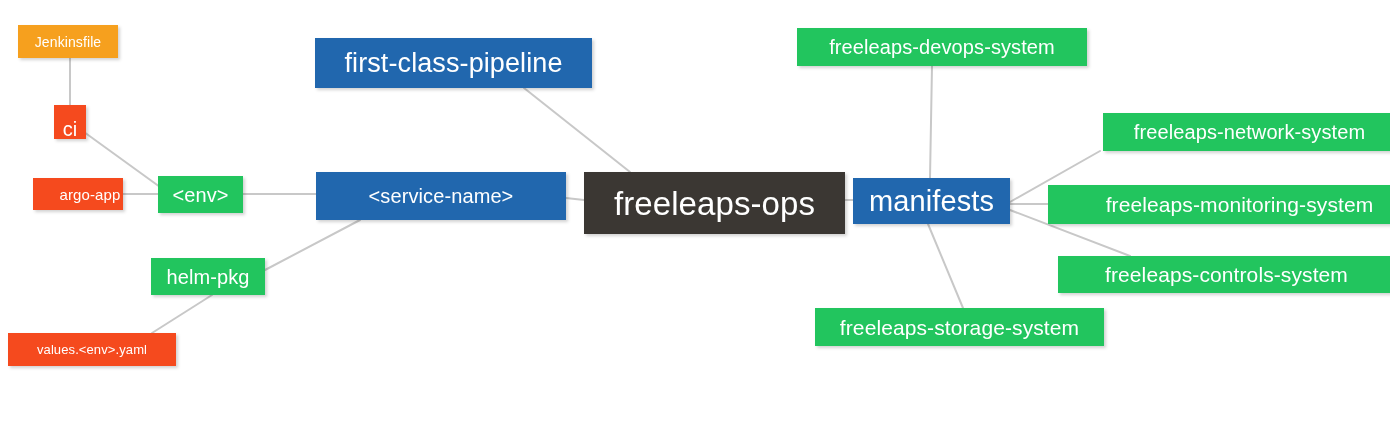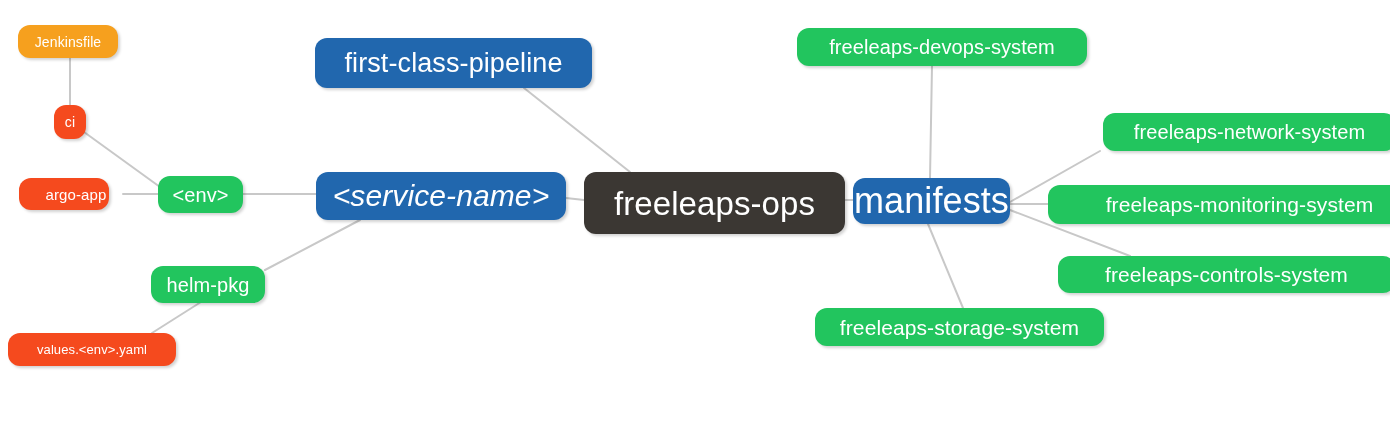--- a/index.html
+++ b/index.html
@@ -23,21 +23,21 @@
     height: 421px;
     pointer-events: none;
   }
   .node {
     position: absolute;
     box-sizing: border-box;
     display: flex;
     align-items: center;
     justify-content: center;
     color: #ffffff;
-    border-radius: 12px;
+    border-radius: 0;
     white-space: nowrap;
     letter-spacing: 0.1px;
     box-shadow: 2px 2px 3px rgba(0,0,0,0.18);
     z-index: 2;
   }
   .node-label {
     display: block;
     line-height: 1;
   }
 </style>
@@ -58,45 +58,45 @@
       <line x1="930" y1="178" x2="932" y2="66" stroke="#c8c8c8" stroke-width="2" stroke-linecap="round"></line>
       <line x1="1010" y1="202" x2="1100" y2="151" stroke="#c8c8c8" stroke-width="2" stroke-linecap="round"></line>
       <line x1="1010" y1="204" x2="1048" y2="204" stroke="#c8c8c8" stroke-width="2" stroke-linecap="round"></line>
       <line x1="1010" y1="210" x2="1130" y2="256" stroke="#c8c8c8" stroke-width="2" stroke-linecap="round"></line>
       <line x1="928" y1="224" x2="963" y2="308" stroke="#c8c8c8" stroke-width="2" stroke-linecap="round"></line>
     </svg>
   <div id="node-layer">
       <div class="node" style="left: 18px; top: 25px; width: 100px; height: 33px; background: rgb(246, 160, 30); font-size: 14px;">
         <span class="node-label">Jenkinsfile</span>
       </div>
-      <div class="node" style="left: 54px; top: 105px; width: 32px; height: 34px; background: rgb(245, 74, 30); font-size: 14px;">
+      <div class="node" style="left: 54px; top: 105px; width: 32px; height: 34px; background: rgb(245, 74, 30); font-size: 20px; align-items: flex-end;">
         <span class="node-label">ci</span>
       </div>
-      <div class="node" style="left: 19px; top: 178px; width: 90px; height: 32px; background: rgb(245, 74, 30); font-size: 15px; padding-left: 24px;">
+      <div class="node" style="left: 33px; top: 178px; width: 90px; height: 32px; background: rgb(245, 74, 30); font-size: 15px; padding-left: 24px;">
         <span class="node-label">argo-app</span>
       </div>
       <div class="node" style="left: 158px; top: 176px; width: 85px; height: 37px; background: rgb(34, 197, 94); font-size: 20px;">
         <span class="node-label">&lt;env&gt;</span>
       </div>
-      <div class="node" style="left: 151px; top: 258px; width: 114px; height: 37px; background: rgb(34, 197, 94); font-size: 20px; margin-top: 8px;">
+      <div class="node" style="left: 151px; top: 258px; width: 114px; height: 37px; background: rgb(34, 197, 94); font-size: 20px;">
         <span class="node-label">helm-pkg</span>
       </div>
       <div class="node" style="left: 8px; top: 333px; width: 168px; height: 33px; background: rgb(245, 74, 30); font-size: 13px;">
         <span class="node-label">values.&lt;env&gt;.yaml</span>
       </div>
       <div class="node" style="left: 315px; top: 38px; width: 277px; height: 50px; background: rgb(33, 103, 174); font-size: 27px;">
         <span class="node-label">first-class-pipeline</span>
       </div>
-      <div class="node" style="left: 316px; top: 172px; width: 250px; height: 48px; background: rgb(33, 103, 174); font-size: 30px; font-style: italic;">
+      <div class="node" style="left: 316px; top: 172px; width: 250px; height: 48px; background: rgb(33, 103, 174); font-size: 20px;">
         <span class="node-label">&lt;service-name&gt;</span>
       </div>
       <div class="node" style="left: 584px; top: 172px; width: 261px; height: 62px; background: rgb(59, 55, 51); font-size: 33px;">
         <span class="node-label">freeleaps-ops</span>
       </div>
-      <div class="node" style="left: 853px; top: 178px; width: 157px; height: 46px; background: rgb(33, 103, 174); font-size: 36px;">
+      <div class="node" style="left: 853px; top: 178px; width: 157px; height: 46px; background: rgb(33, 103, 174); font-size: 29px;">
         <span class="node-label">manifests</span>
       </div>
       <div class="node" style="left: 797px; top: 28px; width: 290px; height: 38px; background: rgb(34, 197, 94); font-size: 20px;">
         <span class="node-label">freeleaps-devops-system</span>
       </div>
       <div class="node" style="left: 1055px; top: 113px; width: 293px; height: 38px; background: rgb(34, 197, 94); font-size: 20px; margin-left: 48px;">
         <span class="node-label">freeleaps-network-system</span>
       </div>
       <div class="node" style="left: 1048px; top: 185px; width: 383px; height: 39px; background: rgb(34, 197, 94); font-size: 21px;">
         <span class="node-label">freeleaps-monitoring-system</span>

